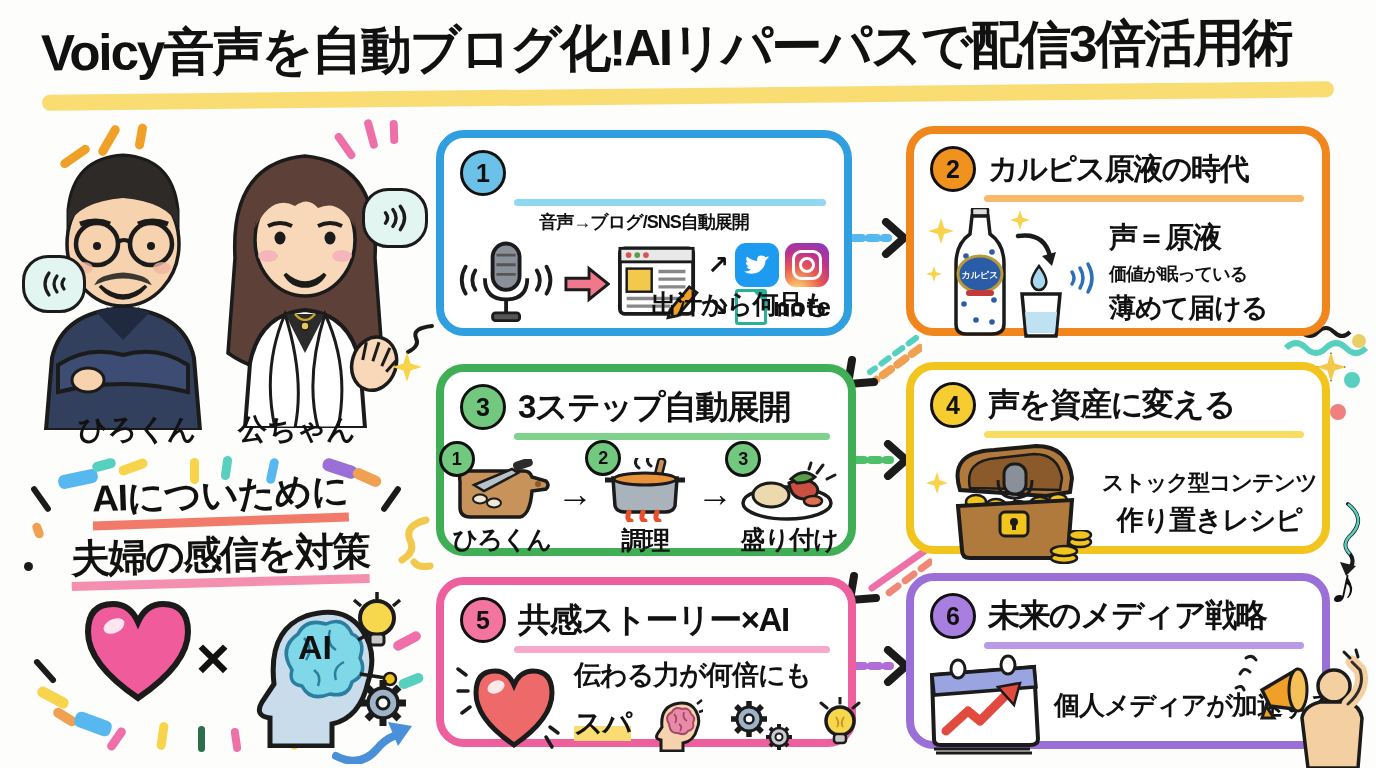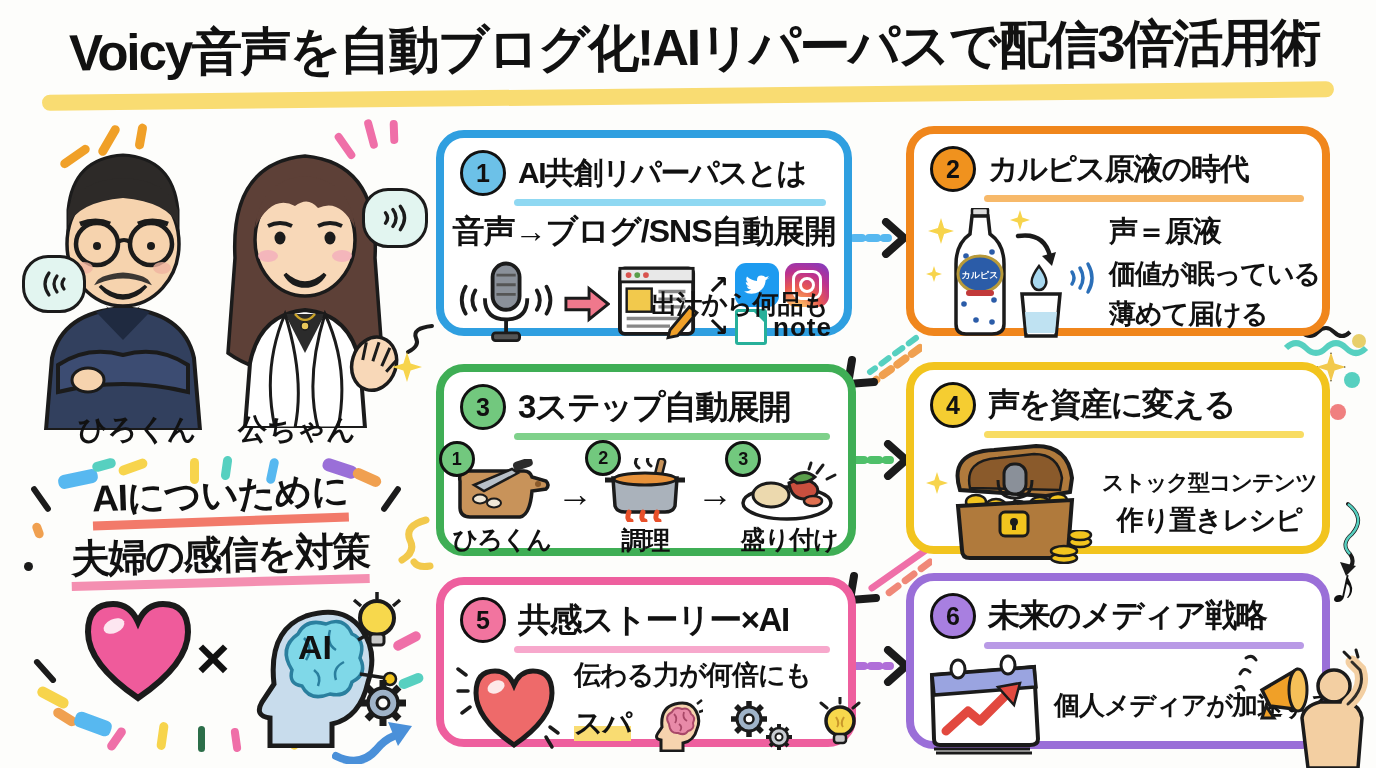--- a/index.html
+++ b/index.html
@@ -1,19 +1,19 @@
 <!DOCTYPE html>
 <html><head>
 <meta charset="utf-8">
 <style>
   html,body{margin:0;padding:0;background:#888;}
   .canvas{position:relative;width:1376px;height:768px;background:#fdfdfb;overflow:hidden;
           font-family:"Liberation Sans","DejaVu Sans",sans-serif;color:#111;}
   
-  .title-wrap{position:absolute;left:0;top:14px;width:1332px;text-align:center;z-index:5;padding-left:28px;}
+  .title-wrap{position:absolute;left:0;top:14px;width:1332px;text-align:center;z-index:5;}
   .title-swoosh{position:absolute;left:42px;top:74px;width:1292px;height:16px;background:#f9dc72;
                 border-radius:12px;transform:rotate(-.6deg);z-index:-1;}
   .main-title{display:inline-block;font-size:51px;font-weight:900;letter-spacing:-2px;
               transform:rotate(-.5deg);white-space:nowrap;}
   
   .box{position:absolute;background:#fff;border-radius:28px;box-sizing:border-box;z-index:4;}
   .box-header{display:flex;align-items:center;gap:12px;padding:12px 16px 0 16px;}
   .num-badge{flex:0 0 auto;width:40px;height:40px;border-radius:50%;border:3.5px solid #111;
              display:flex;align-items:center;justify-content:center;font-size:25px;font-weight:900;}
   .box-title{font-size:30px;font-weight:900;letter-spacing:-1.5px;white-space:nowrap;}
@@ -189,24 +189,23 @@
   <div class="dash" style="left:398px;top:676px;width:26px;height:10px;background:#57d0c0;transform:rotate(-22deg)"></div>
   <svg class="abs" style="left:396px;top:516px;z-index:2" width="38" height="54" viewBox="0 0 38 54">
     <path d="M30 4 Q8 10 14 24 Q20 36 6 44 M34 50 Q22 52 18 46" stroke="#f2c94c" stroke-width="7" fill="none" stroke-linecap="round"></path>
   </svg>
 
   <div class="box" style="left:436px;top:130px;width:416px;height:206px;border:8px solid #2f9fe0;">
     <div class="box-header">
       <div class="num-badge" style="background:#6cc1e8;">
         <span>1</span>
       </div>
-      <div class="box-title">AI共創リパーパスとは</div>
     </div>
     <div class="hline" style="background:#8fd8f2;"></div>
-    <div class="jp-line" style="text-align:center;font-size:32px;">音声→ブログ/SNS自動展開</div>
+    <div class="jp-line" style="text-align:center;font-size:18px;">音声→ブログ/SNS自動展開</div>
     <div class="content" style="padding-top:4px;">
       <svg width="104" height="92" viewBox="0 0 104 92">
         <path d="M10 28 Q2 42 10 56 M20 32 Q14 42 20 52 M84 32 Q90 42 84 52 M94 28 Q102 42 94 56" stroke="#1b1b1b" stroke-width="4" fill="none" stroke-linecap="round"></path>
         <rect x="38" y="4" width="28" height="48" rx="14" fill="#8a9099" stroke="#1b1b1b" stroke-width="4"></rect>
         <path d="M42 16 L62 16 M42 26 L62 26 M42 36 L62 36" stroke="#555" stroke-width="3"></path>
         <path d="M30 40 Q30 62 52 62 Q74 62 74 40" fill="none" stroke="#1b1b1b" stroke-width="4"></path>
         <path d="M52 62 L52 76" stroke="#1b1b1b" stroke-width="4"></path>
         <rect x="38" y="76" width="28" height="8" rx="3" fill="#555" stroke="#1b1b1b" stroke-width="3"></rect>
       </svg>
       <svg width="48" height="40" viewBox="0 0 48 40">
@@ -278,21 +277,21 @@
         <svg class="abs" style="left:92px;top:84px;" width="46" height="46" viewBox="0 0 46 46">
           <path d="M4 2 L42 2 L38 44 L8 44 Z" fill="#fff" stroke="#1b1b1b" stroke-width="3.5"></path>
           <path d="M7 20 L39 20 L37 41 L9 41 Z" fill="#bfe2f2"></path>
         </svg>
         <svg class="abs" style="left:140px;top:52px;" width="34" height="36" viewBox="0 0 34 36">
           <path d="M6 12 Q10 18 6 24 M14 8 Q20 18 14 28 M22 4 Q30 18 22 32" stroke="#2b6fb8" stroke-width="3.5" fill="none" stroke-linecap="round"></path>
         </svg>
       </div>
       <div class="txtcol">
         <div class="jp-line" style="font-size:29px;">声＝原液</div>
-        <div class="jp-line" style="font-size:27px;">価値が眠っている</div>
+        <div class="jp-line" style="font-size:18px;">価値が眠っている</div>
         <div class="jp-line" style="font-size:27px;">薄めて届ける</div>
       </div>
     </div>
   </div>
 
   <div class="box" style="left:436px;top:364px;width:420px;height:192px;border:8px solid #3fae55;">
     <div class="box-header">
       <div class="num-badge" style="background:#72c87e;">
         <span>3</span>
       </div>

